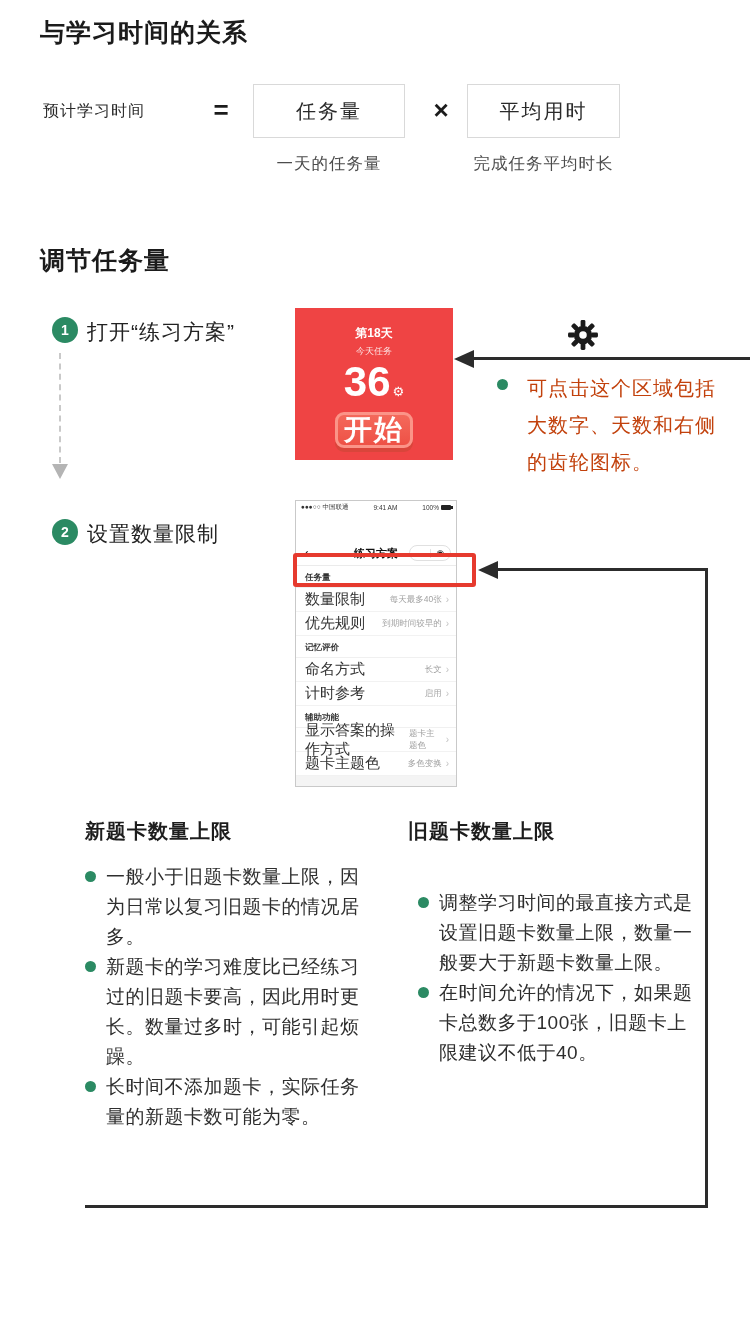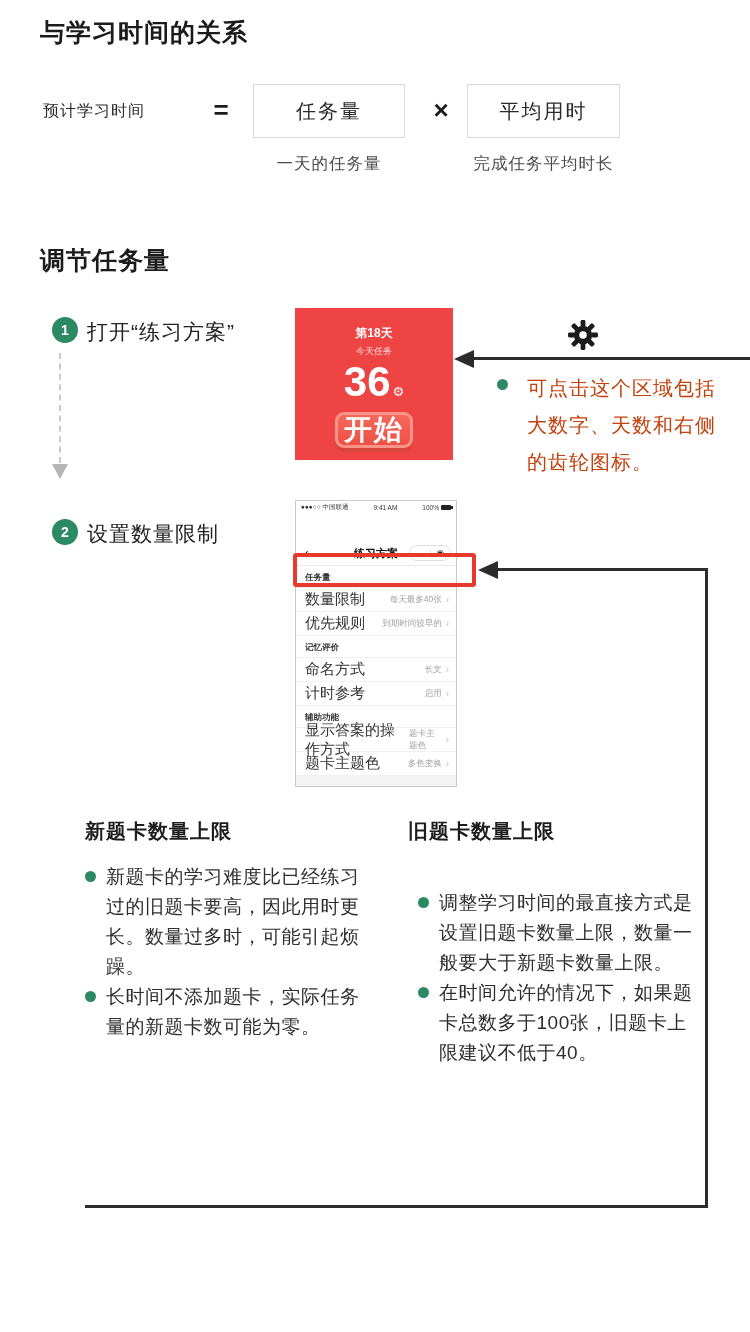--- a/index.html
+++ b/index.html
@@ -211,20 +211,24 @@
 <div class="abs hl-box"></div>
 <div class="abs arrow-head-left" style="left:478px;top:561px;"></div>
 <div class="abs arrow-line" style="left:496px;top:568px;width:212px;"></div>
 <div class="abs vline"></div>
 <div class="abs bottom-rule"></div>
 
 <div class="abs note-col-title" style="left:85px;top:818px;">新题卡数量上限</div>
 <div class="abs bullets" style="left:85px;top:862px;width:282px;">
   <div class="bullet">
     <span class="dot"></span>
+    <span class="txt">一般小于旧题卡数量上限，因为日常以复习旧题卡的情况居多。</span>
+  </div>
+  <div class="bullet">
+    <span class="dot"></span>
     <span class="txt">新题卡的学习难度比已经练习过的旧题卡要高，因此用时更长。数量过多时，可能引起烦躁。</span>
   </div>
   <div class="bullet">
     <span class="dot"></span>
     <span class="txt">长时间不添加题卡，实际任务量的新题卡数可能为零。</span>
   </div>
 </div>
 
 <div class="abs note-col-title" style="left:408px;top:818px;">旧题卡数量上限</div>
 <div class="abs bullets" style="left:418px;top:862px;width:285px;margin-top:26px;">

